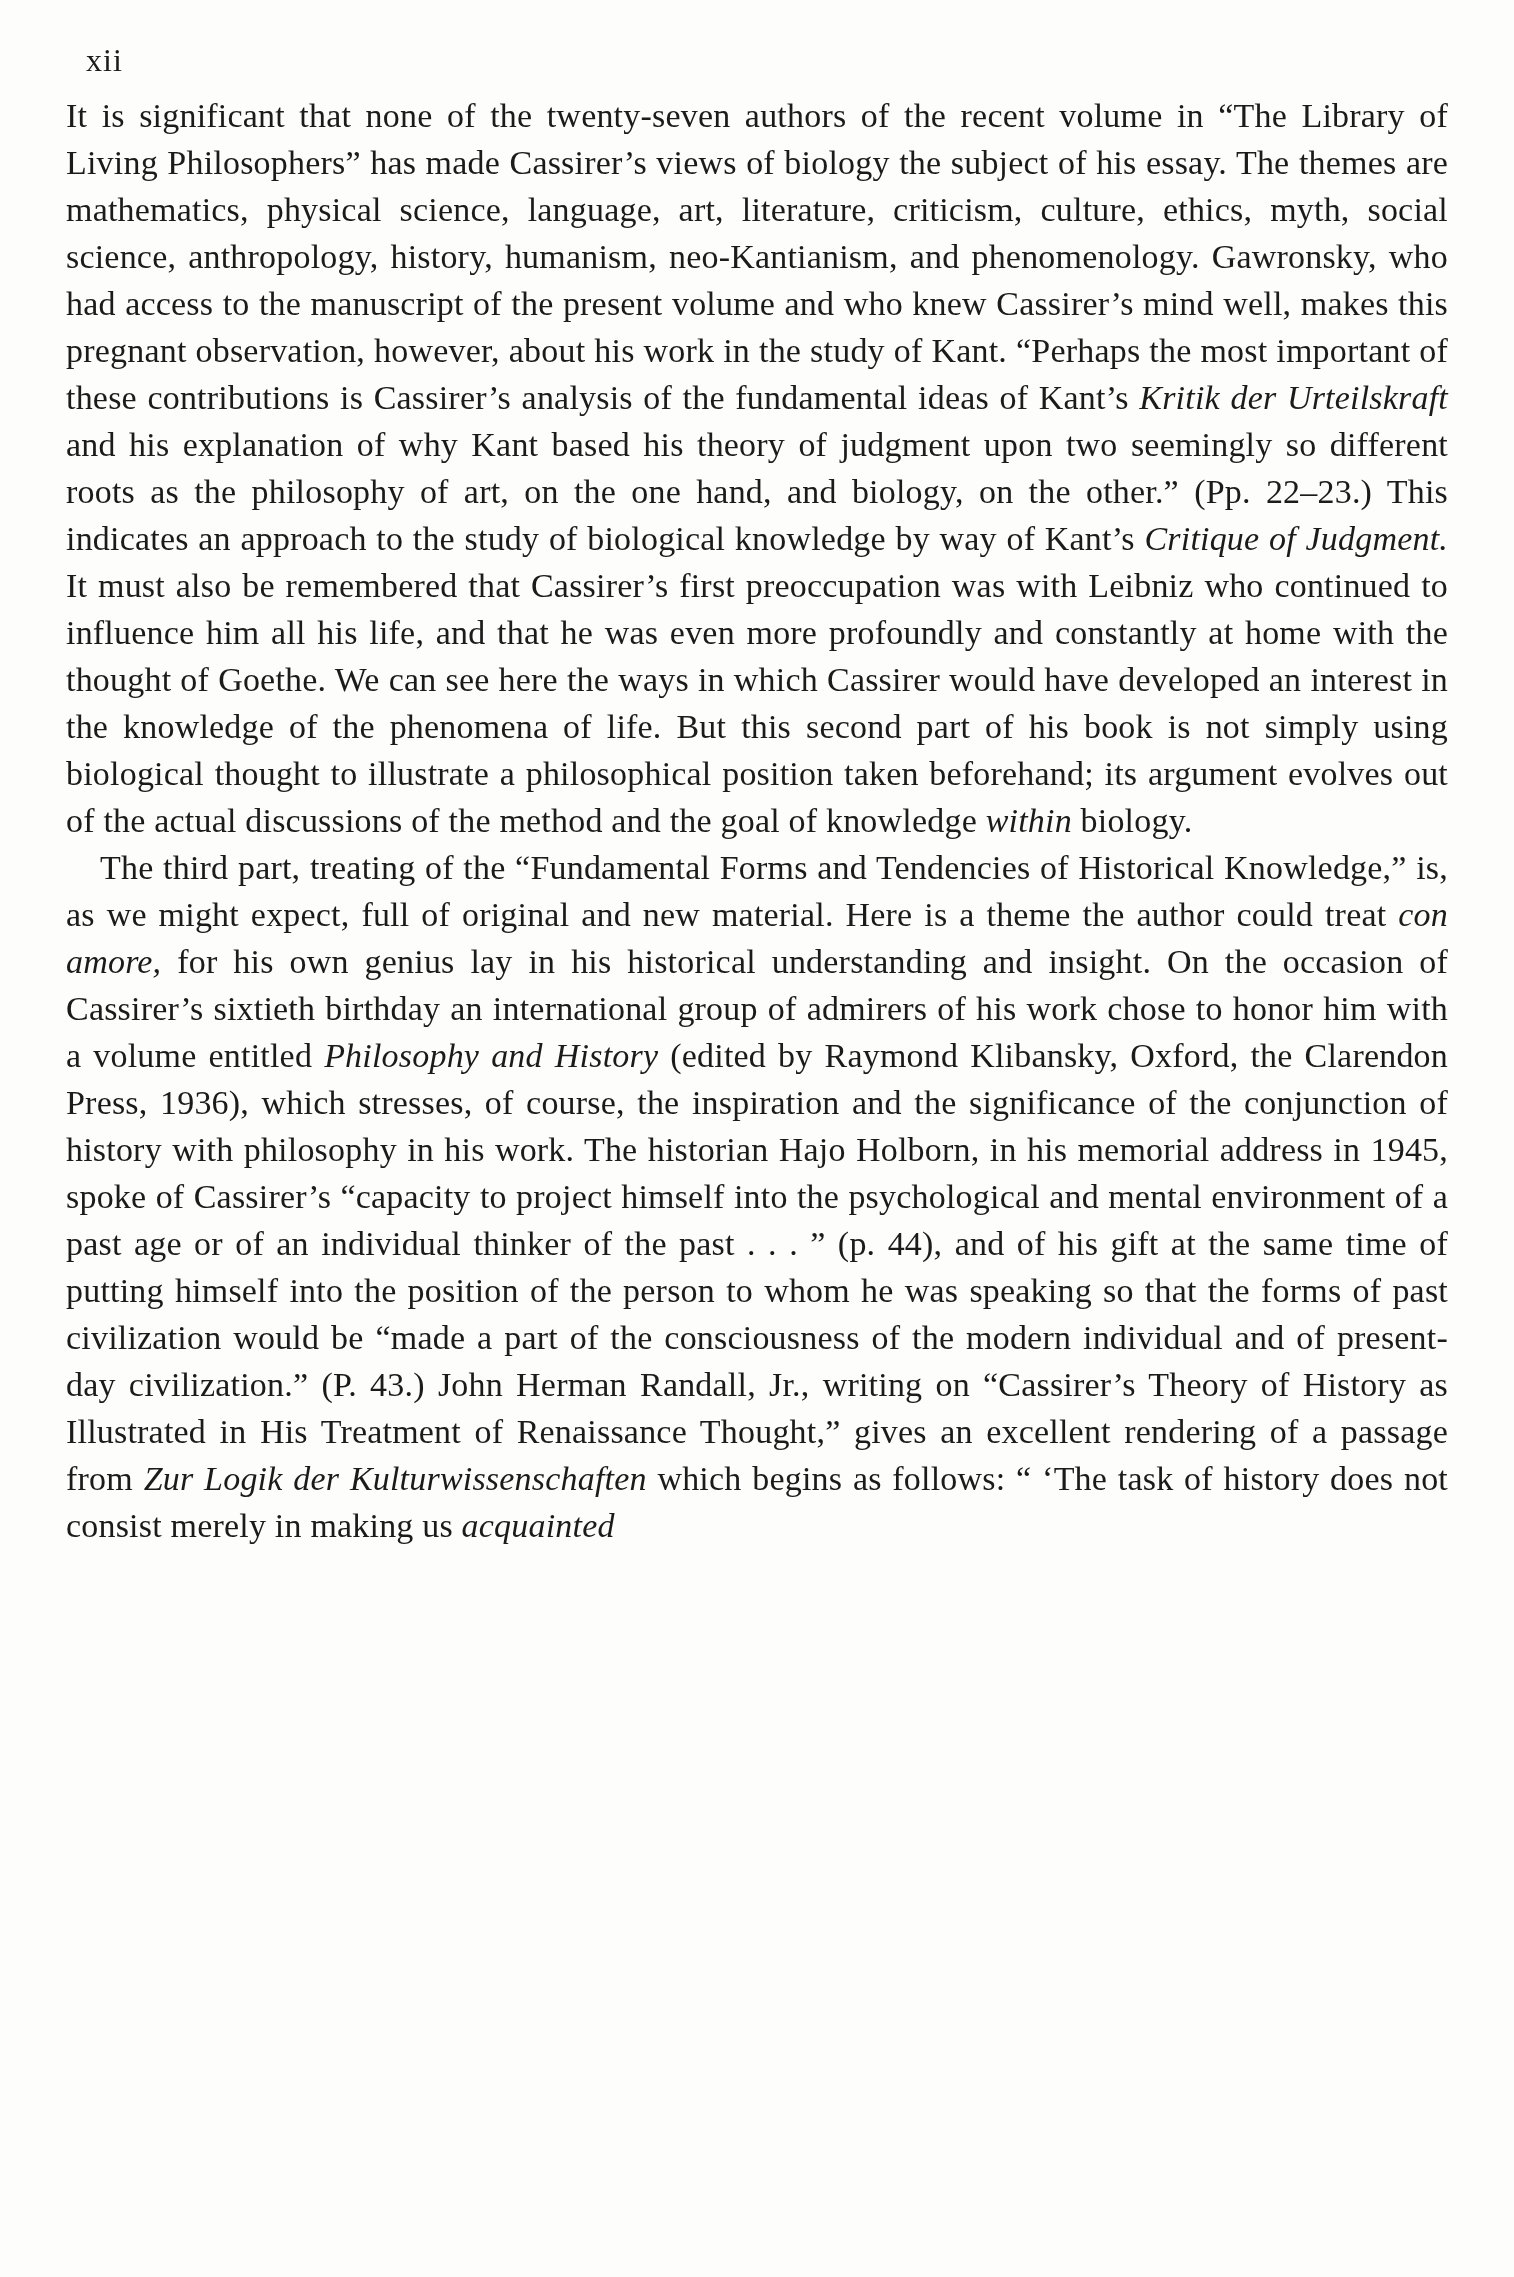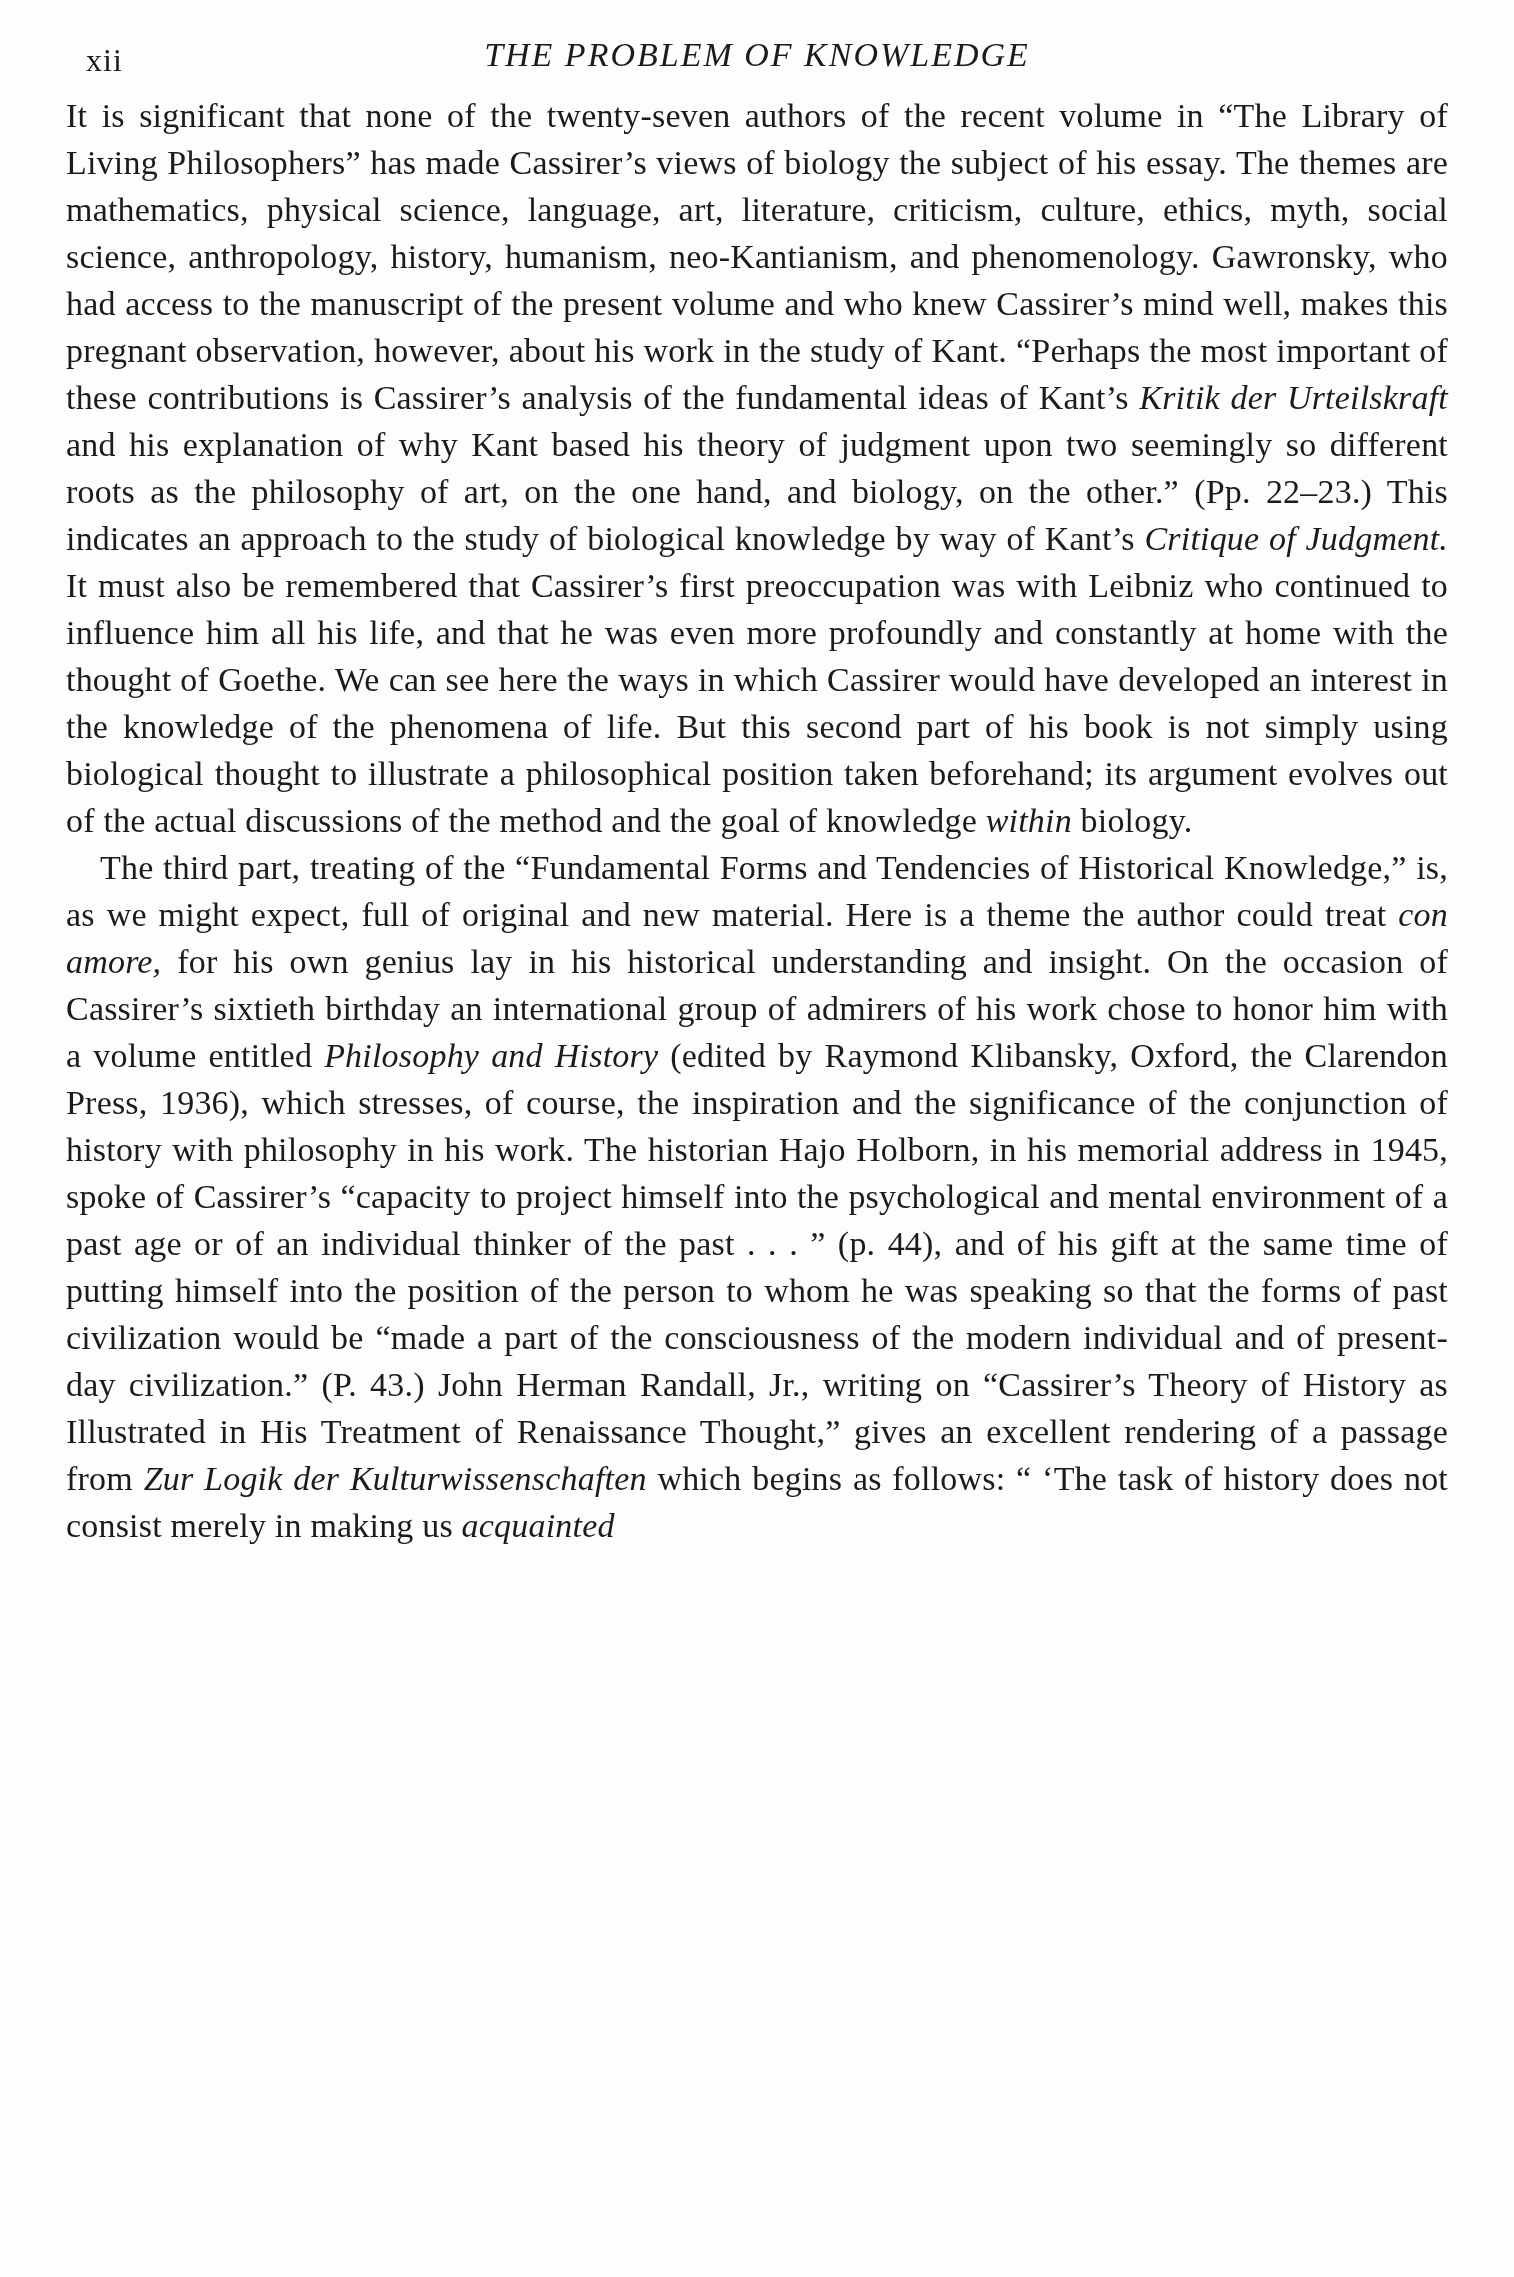--- a/index.html
+++ b/index.html
@@ -57,21 +57,20 @@
     margin-top: 35px;
   }
 </style>
 </head>
 <body>
 
 <div class="page">
 
   <header class="running-head">
     <span class="folio">xii</span>
-    <span class="running-title">THE PROBLEM OF KNOWLEDGE</span>
   </header>
 
   <main class="body-text">
     <p class="para no-indent"><span>It is significant that none of the twenty-seven authors of the recent volume in “The Library of Living Philosophers” has made Cassirer’s views of biology the subject of his essay. The themes are mathematics, physical science, language, art, literature, criticism, culture, ethics, myth, social science, anthropology, history, humanism, neo-Kantianism, and phenomenology. Gawronsky, who had access to the manuscript of the present volume and who knew Cassirer’s mind well, makes this pregnant observation, however, about his work in the study of Kant. “Perhaps the most important of these contributions is Cassirer’s analysis of the fundamental ideas of Kant’s </span><span class="it">Kritik der Urteilskraft</span><span> and his explanation of why Kant based his theory of judgment upon two seemingly so different roots as the philosophy of art, on the one hand, and biology, on the other.” (Pp. 22–23.) This indicates an approach to the study of biological knowledge by way of Kant’s </span><span class="it">Critique of Judgment.</span><span> It must also be remembered that Cassirer’s first preoccupation was with Leibniz who continued to influence him all his life, and that he was even more profoundly and constantly at home with the thought of Goethe. We can see here the ways in which Cassirer would have developed an interest in the knowledge of the phenomena of life. But this second part of his book is not simply using biological thought to illustrate a philosophical position taken beforehand; its argument evolves out of the actual discussions of the method and the goal of knowledge </span><span class="it">within</span><span> biology.</span></p>
     <p class="para indent"><span>The third part, treating of the “Fundamental Forms and Tendencies of Historical Knowledge,” is, as we might expect, full of original and new material. Here is a theme the author could treat </span><span class="it">con amore,</span><span> for his own genius lay in his historical understanding and insight. On the occasion of Cassirer’s sixtieth birthday an international group of admirers of his work chose to honor him with a volume entitled </span><span class="it">Philosophy and History</span><span> (edited by Raymond Klibansky, Oxford, the Clarendon Press, 1936), which stresses, of course, the inspiration and the significance of the conjunction of history with philosophy in his work. The historian Hajo Holborn, in his memorial address in 1945, spoke of Cassirer’s “capacity to project himself into the psychological and mental environment of a past age or of an individual thinker of the past . . . ” (p. 44), and of his gift at the same time of putting himself into the position of the person to whom he was speaking so that the forms of past civilization would be “made a part of the consciousness of the modern individual and of present-day civilization.” (P. 43.) John Herman Randall, Jr., writing on “Cassirer’s Theory of History as Illustrated in His Treatment of Renaissance Thought,” gives an excellent rendering of a passage from </span><span class="it">Zur Logik der Kulturwissenschaften</span><span> which begins as follows: “ ‘The task of history does not consist merely in making us </span><span class="it">acquainted</span></p>
   </main>
 
 </div>
 
 </body></html>

